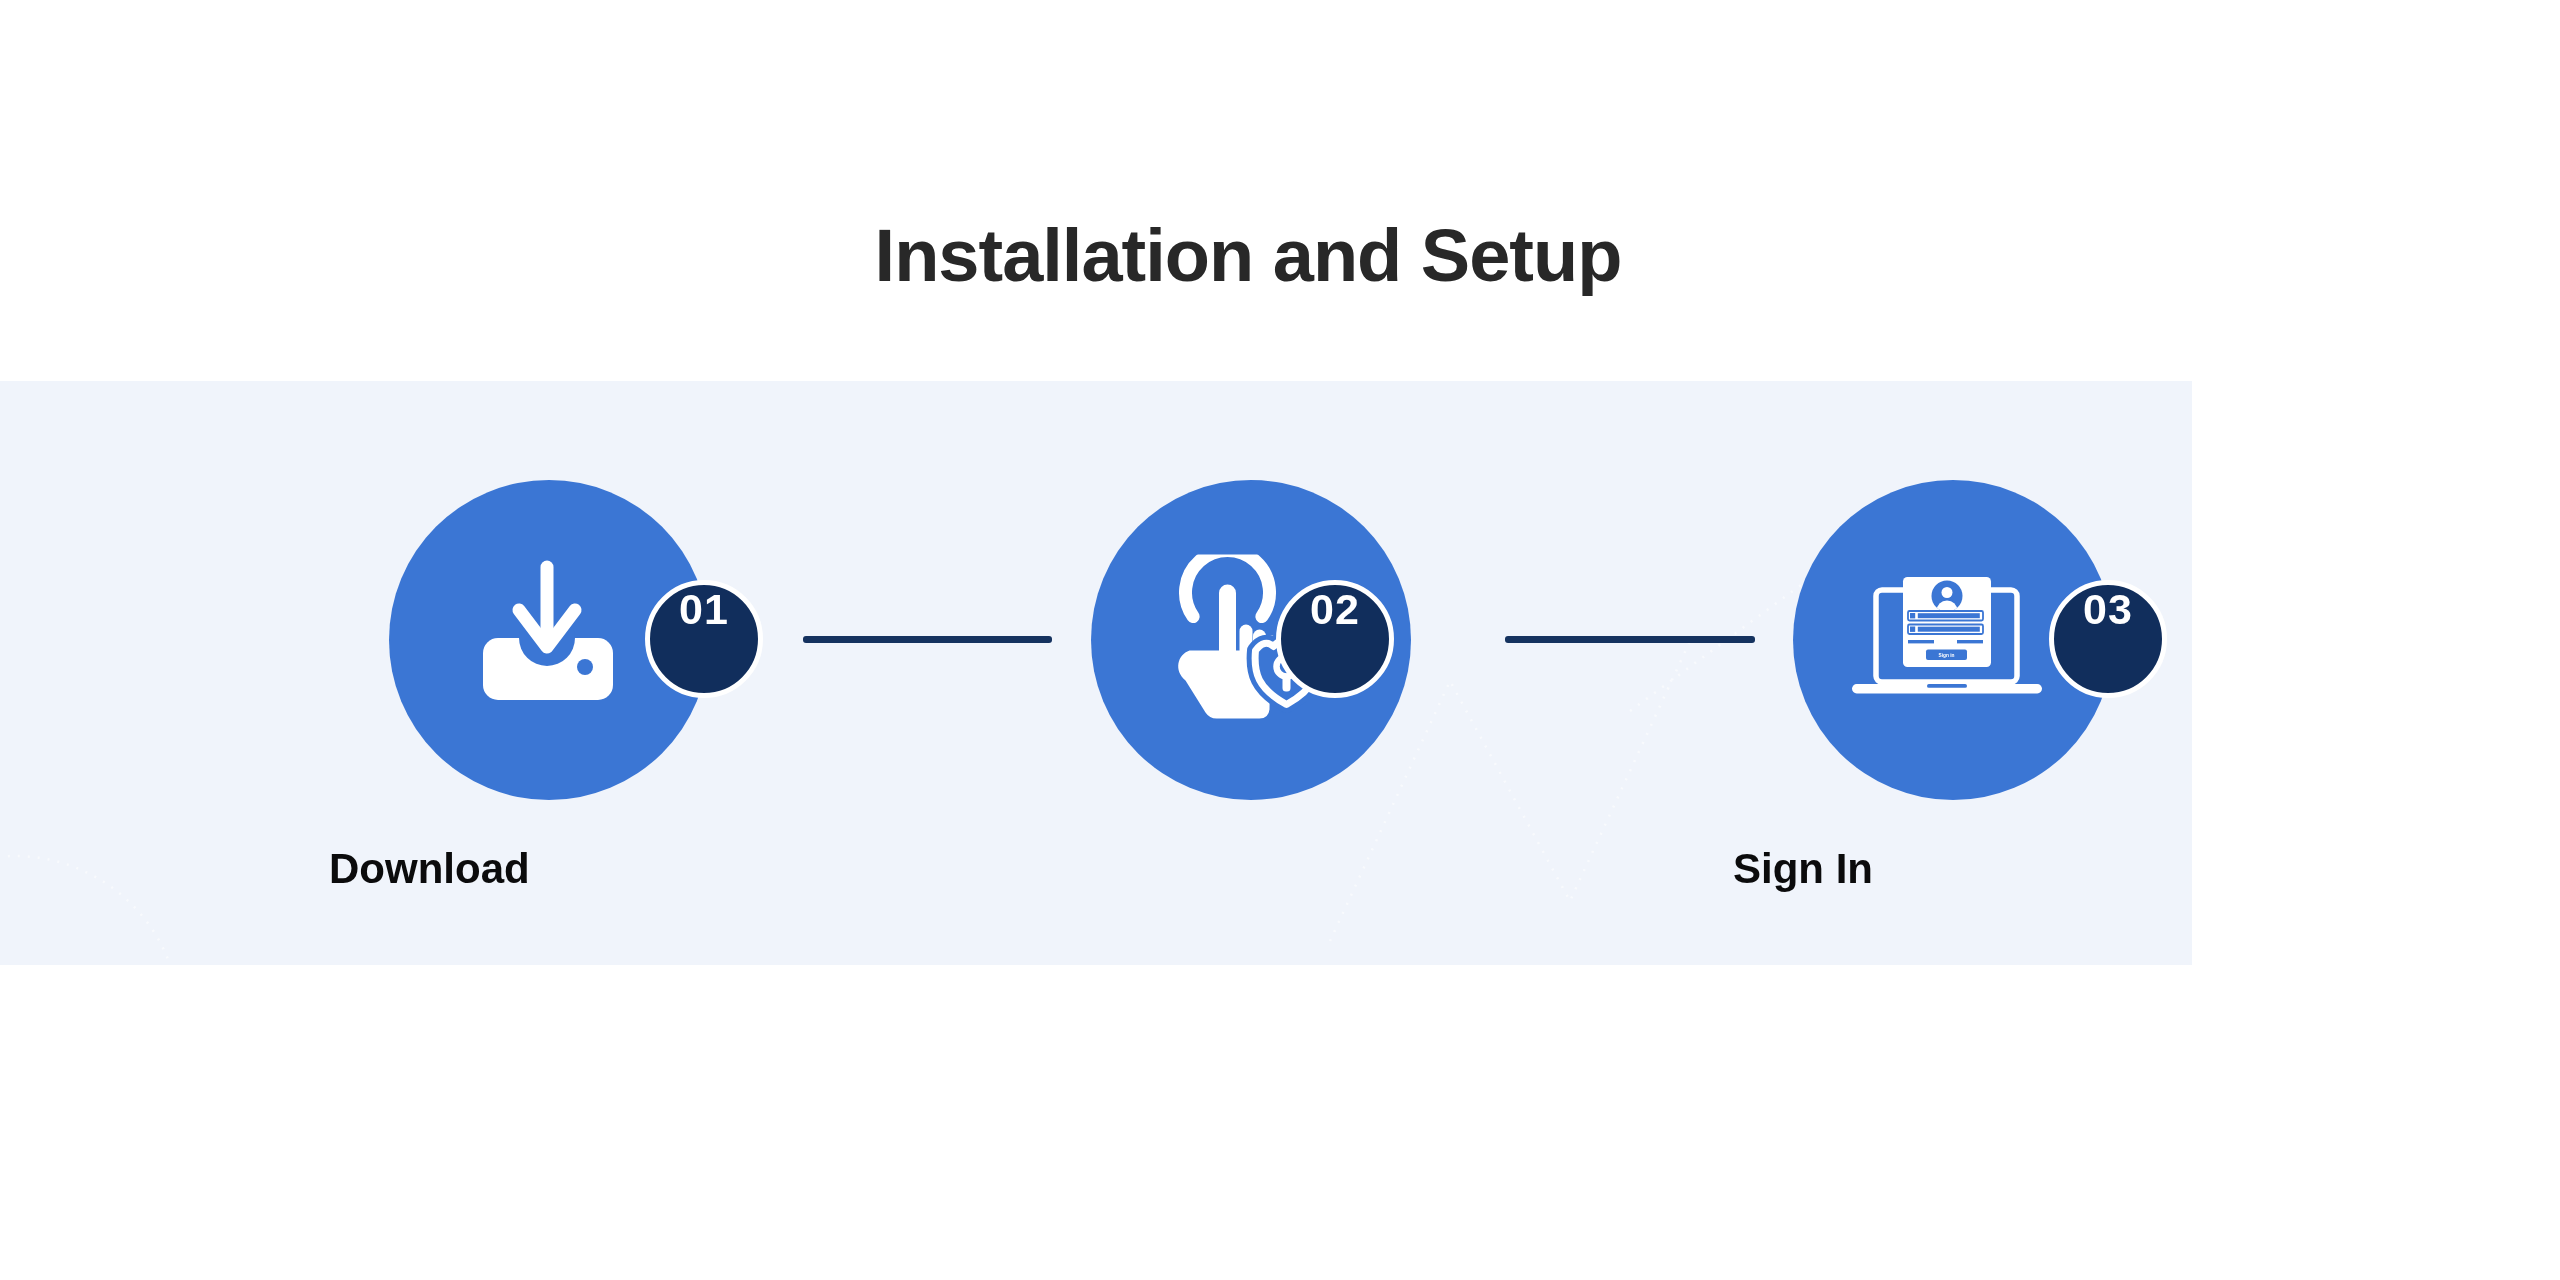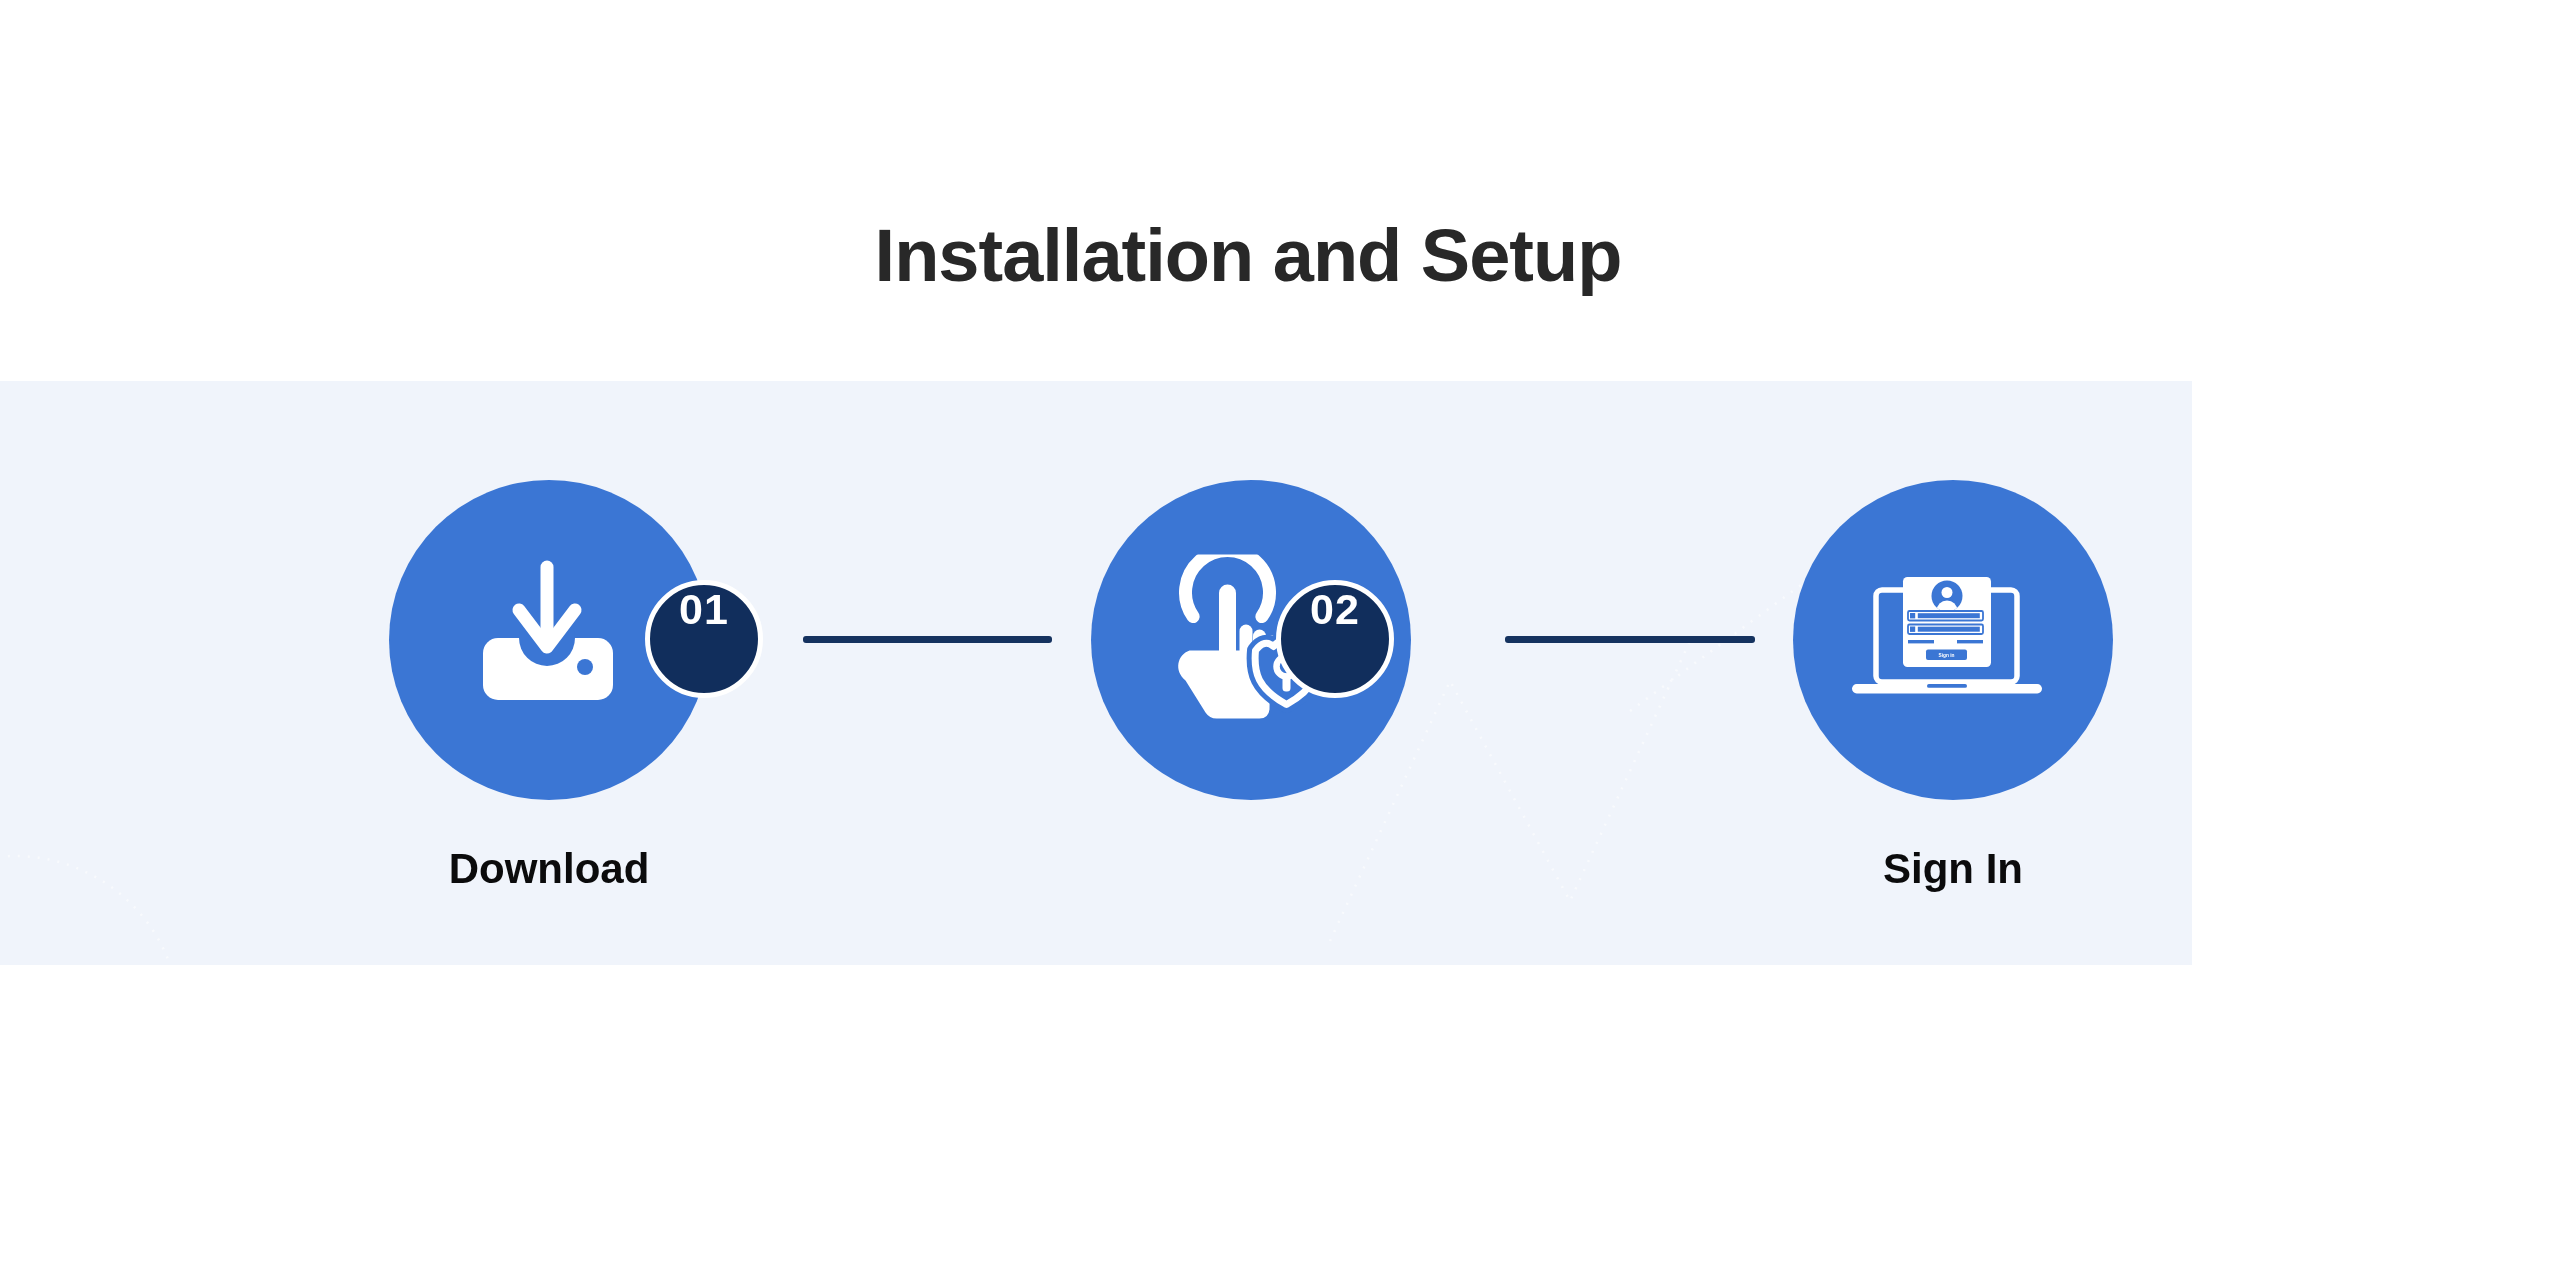--- a/index.html
+++ b/index.html
@@ -32,21 +32,21 @@
   .badge{
     position:absolute;top:580px;width:118px;height:118px;border-radius:50%;
     background:var(--navy);border:5px solid #fff;
     display:flex;align-items:flex-start;justify-content:center;
     color:#fff;font-size:43px;font-weight:700;letter-spacing:1px;
   }
   .connector{
     position:absolute;top:636px;height:7px;background:var(--connector);border-radius:3px;
   }
   .step-label{
-    position:absolute;top:845px;width:440px;text-align:center;
+    position:absolute;top:845px;width:440px;
     font-size:42px;font-weight:700;color:var(--label-color);white-space:nowrap;
   }
   .c1{left:389px;} .c2{left:1091px;} .c3{left:1793px;}
   .b1{left:645px;} .b2{left:1276px;} .b3{left:2049px;}
   .l1{left:329px;} .l2{left:1031px;} .l3{left:1733px;}
   .line1{left:803px;width:249px;} .line2{left:1505px;width:250px;}
 </style>
 </head>
 <body>
 
@@ -142,15 +142,18 @@
           <text x="99.5" y="86.8" font-size="4.8" font-weight="bold" fill="var(--icon-white)" text-anchor="middle" font-family="Liberation Sans, sans-serif">Sign in</text>
         </g>
       </g>
 
       <g>
         <rect x="5" y="114" width="190" height="9.5" rx="4.7" fill="var(--icon-white)"></rect>
         <rect x="80" y="114" width="40" height="3.8" rx="1.9" fill="var(--accent)"></rect>
       </g>
     </svg>
   </div>
+  <div class="badge b3">
+    <span>03</span>
+  </div>
   <div class="step-label l3">Sign In</div>
 
 </div>
 
 </body></html>

